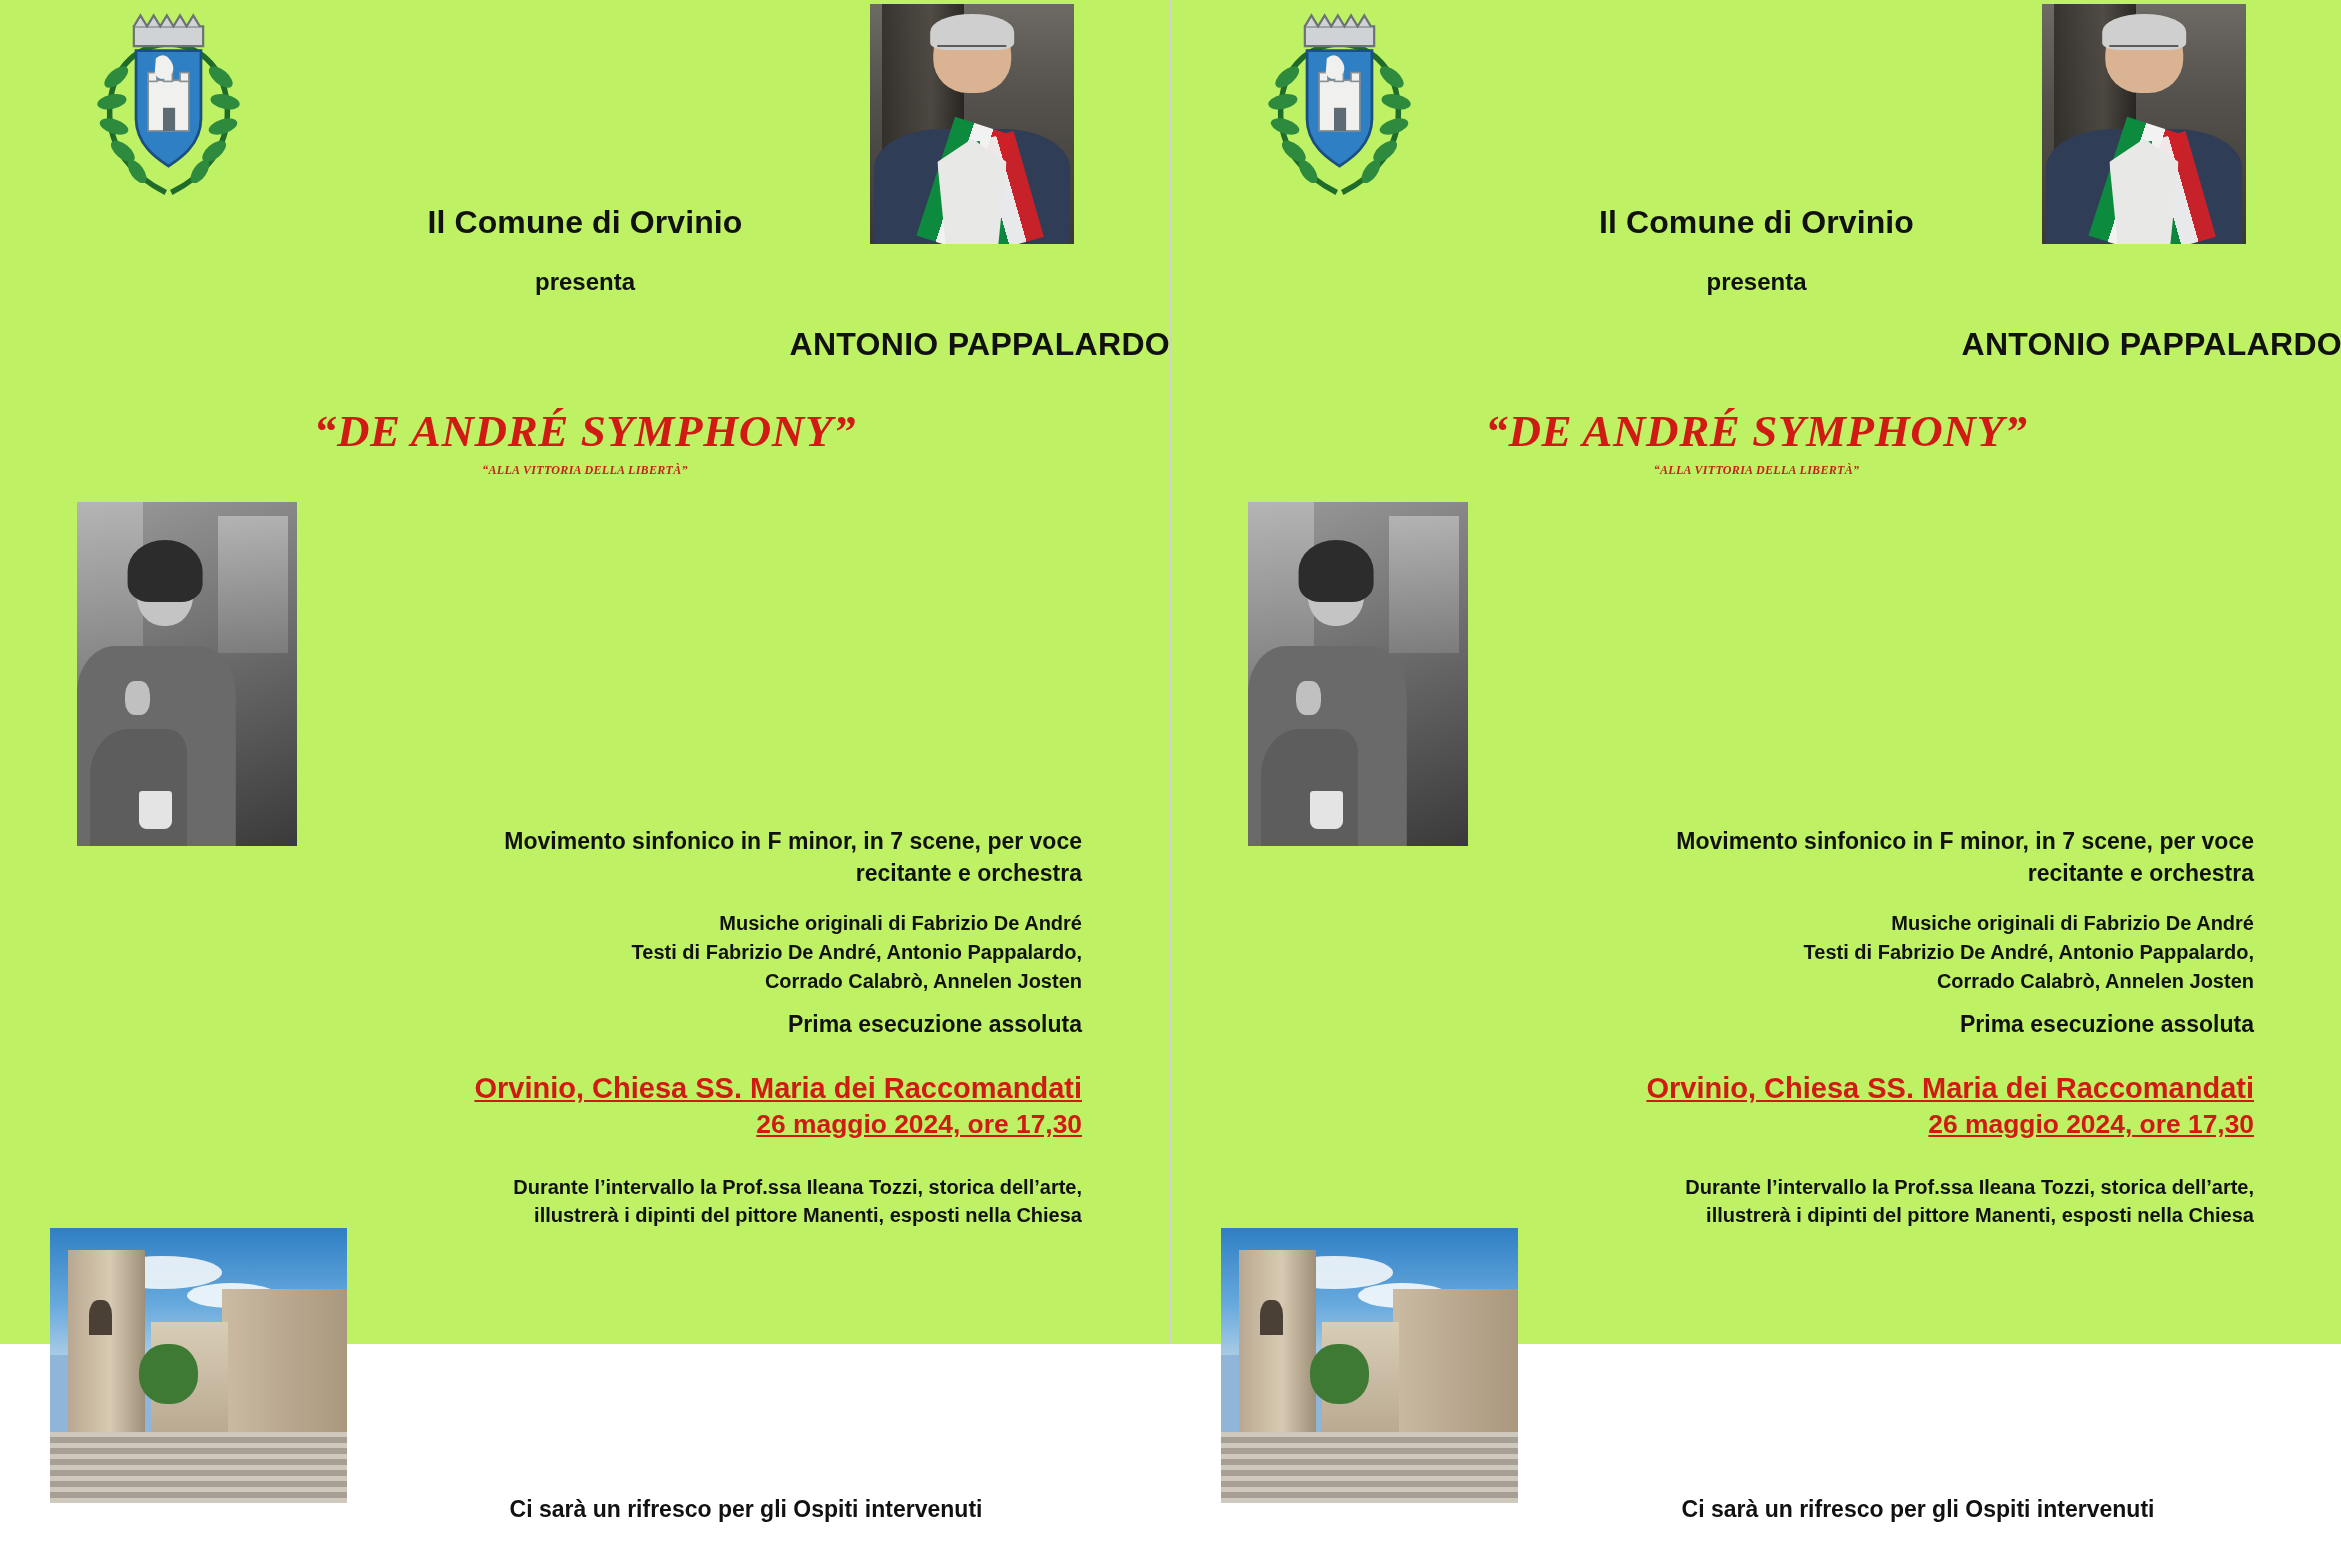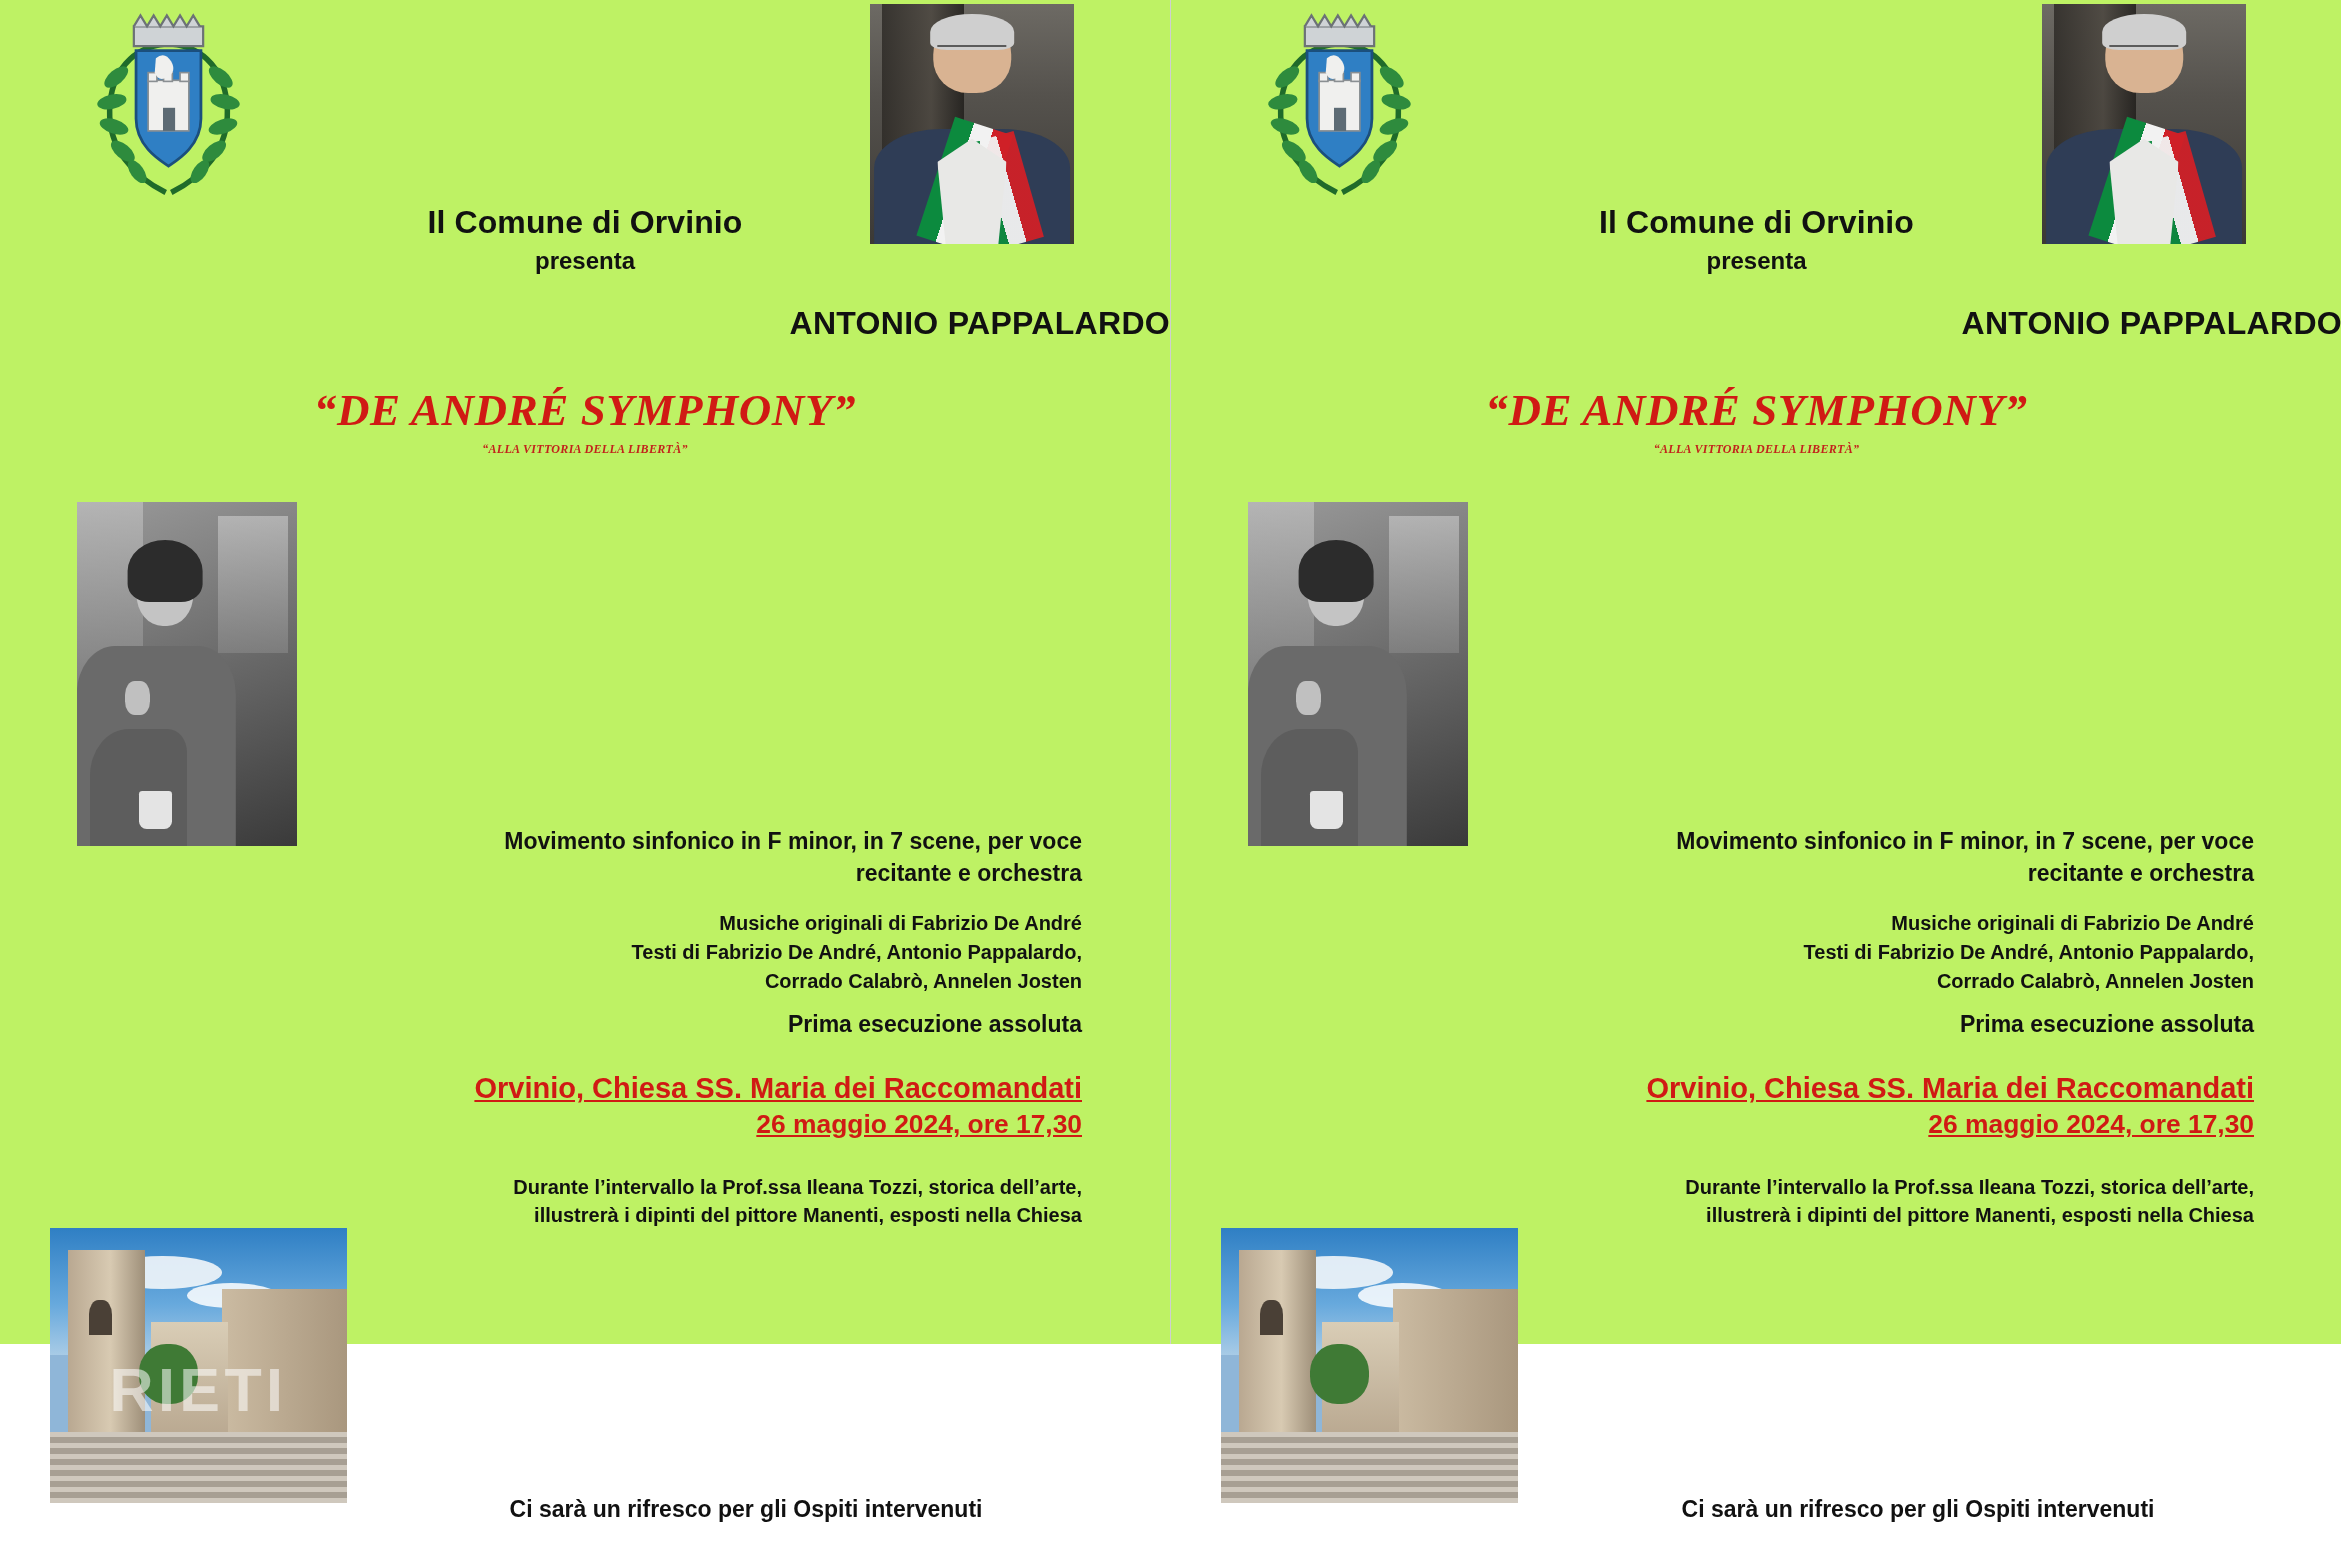--- a/index.html
+++ b/index.html
@@ -144,21 +144,21 @@
     top: 204px;
     text-align: center;
   }
   .line-comune {
     font-size: 32px;
     font-weight: bold;
     color: #111111;
     letter-spacing: 0.1px;
   }
   .line-presenta {
-    margin-top: 6px;
+    margin-top: 27px;
     font-size: 24px;
     font-weight: bold;
     color: #111111;
   }
   .line-artist {
     margin-top: 30px;
     font-size: 32px;
     font-weight: bold;
     color: #111111;
     letter-spacing: 0.3px;
@@ -444,21 +444,20 @@
     <div class="town-photo">
       <div class="sky"></div>
         <div class="cloud1"></div>
         <div class="cloud2"></div>
       <div class="tower"></div>
         <div class="tower-win"></div>
       <div class="bldg-right"></div>
         <div class="bldg-mid"></div>
       <div class="green"></div>
         <div class="stairs"></div>
-      <div class="watermark">RIETI</div>
     </div>
 
     <div class="body-block rinfresco">Ci sarà un rifresco per gli Ospiti intervenuti</div>
   </div>
 
   <div class="panel right">
 
     <div class="crest">
       <svg viewBox="0 0 310 360" xmlns="http://www.w3.org/2000/svg">
         <path d="M150 60 C90 65 50 110 48 180 C46 250 90 300 150 330" fill="none" stroke="#1f6b2a" stroke-width="10"></path>

